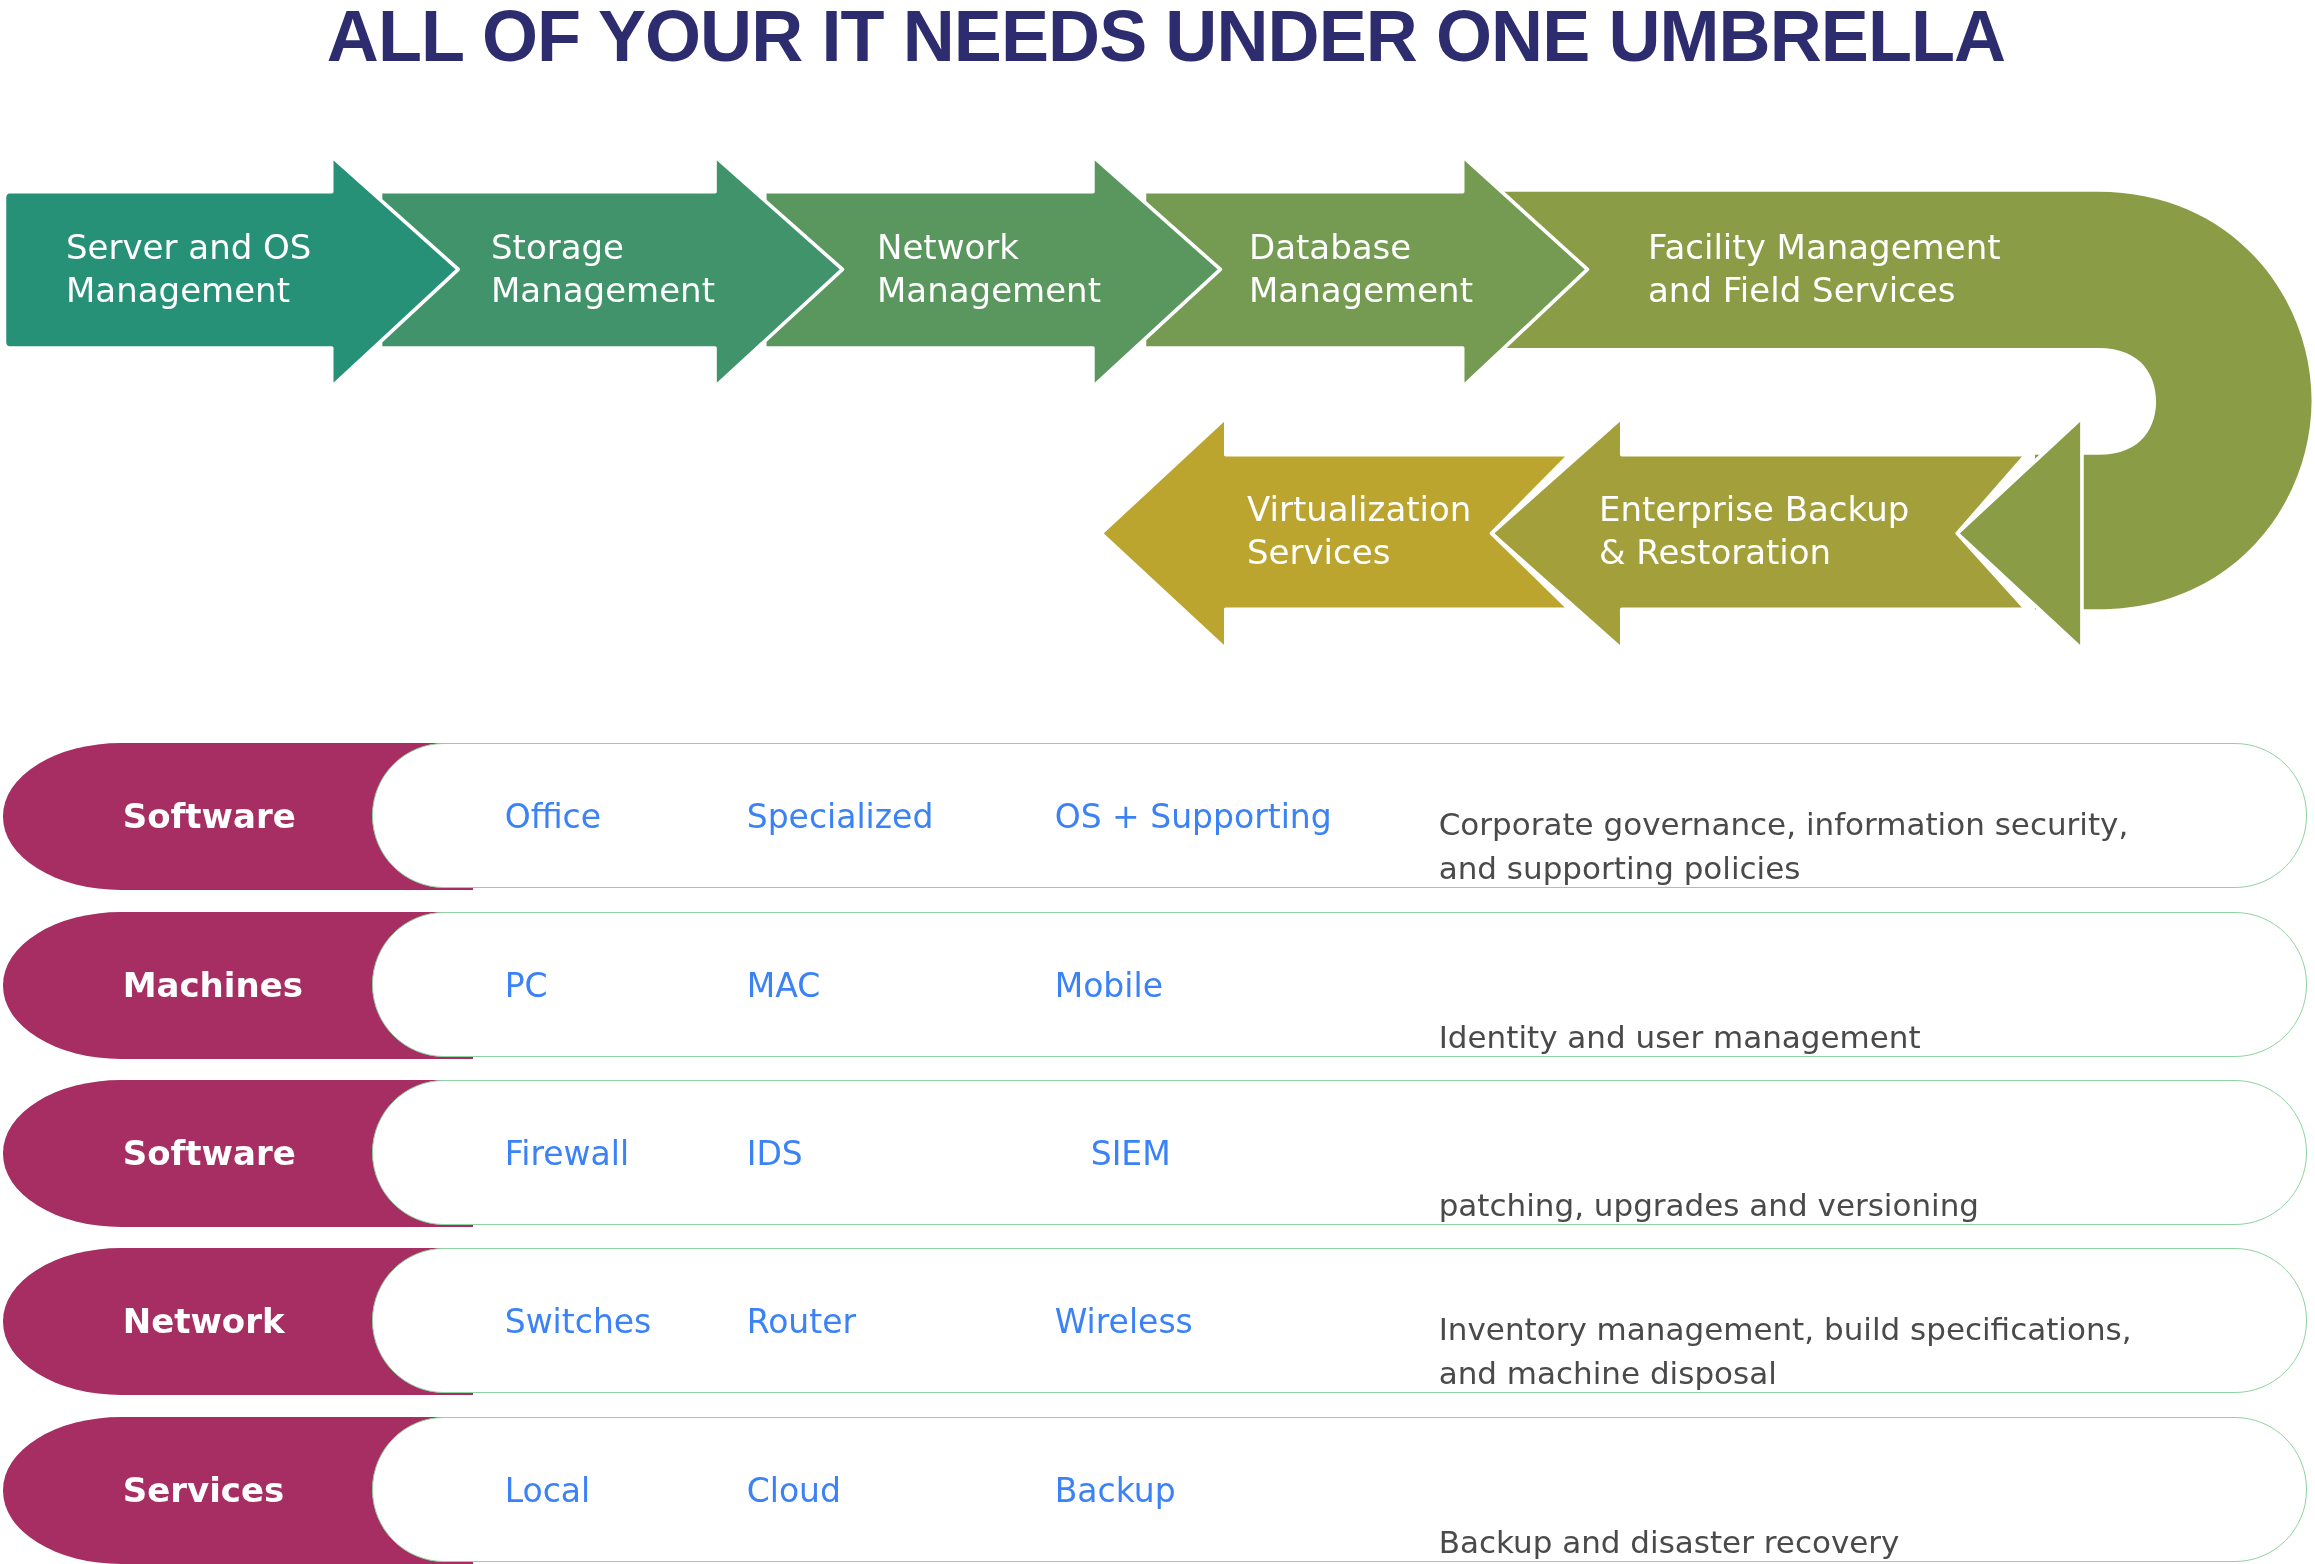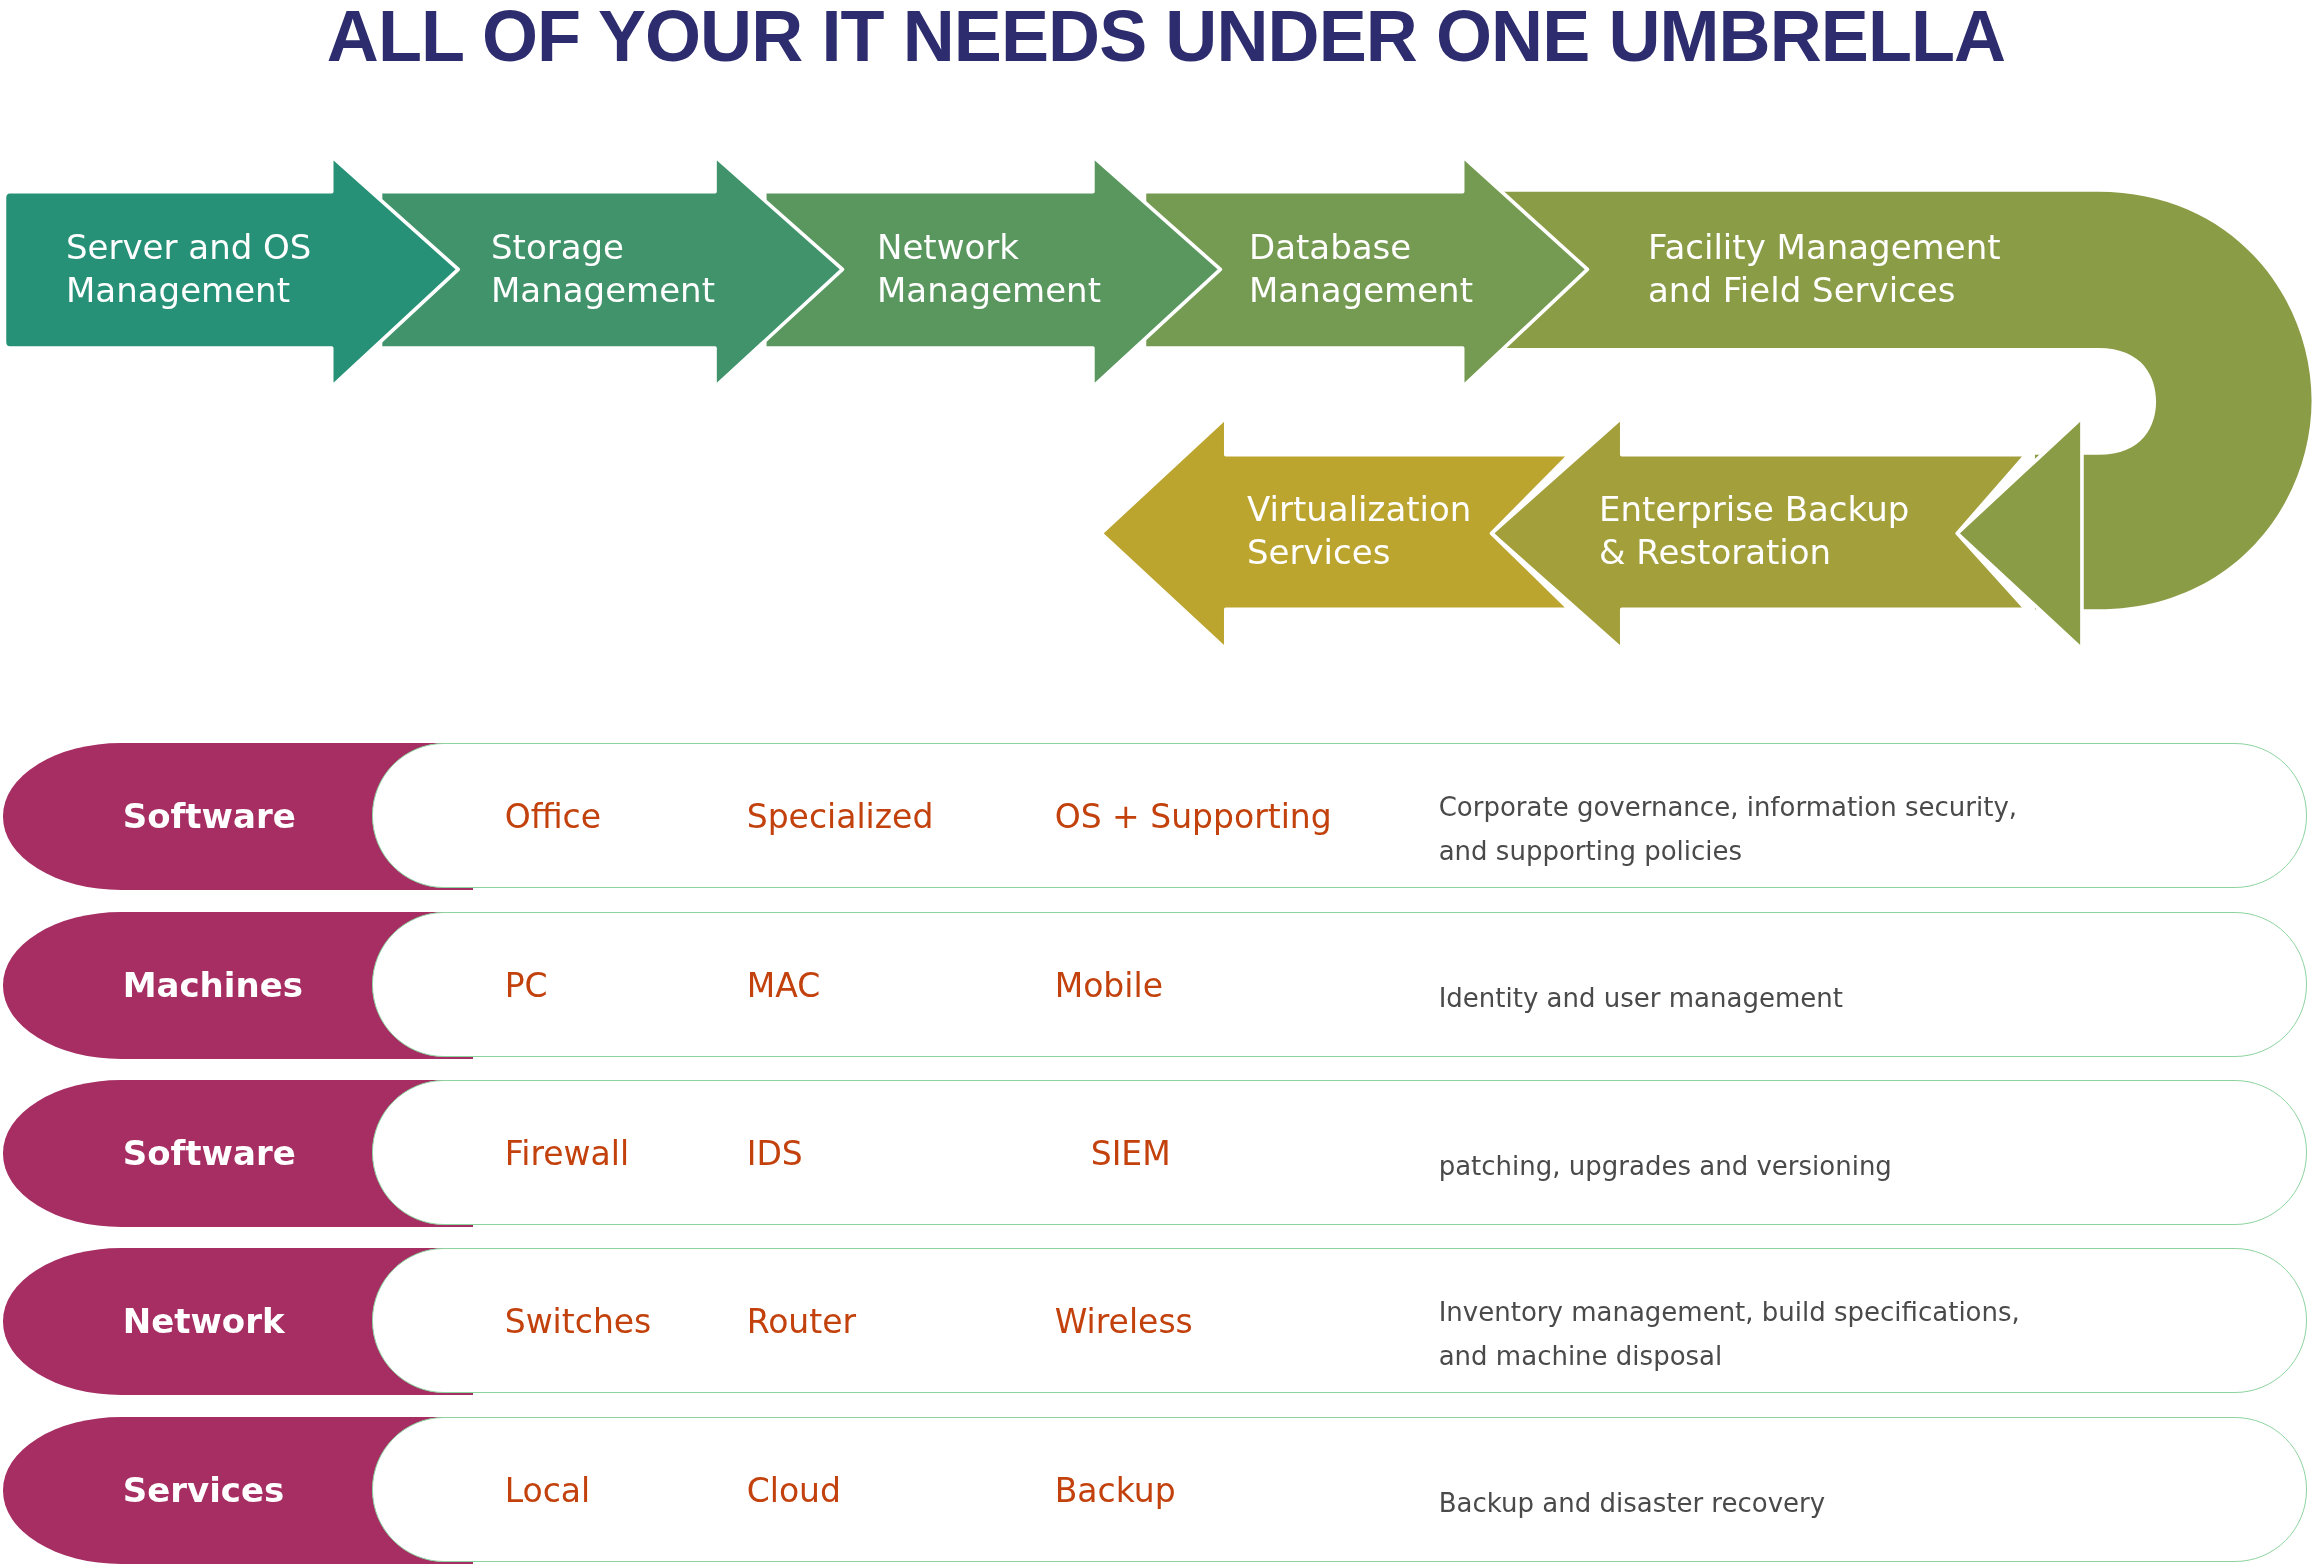--- a/index.html
+++ b/index.html
@@ -4,22 +4,22 @@
 <style>
   html, body { margin: 0; padding: 0; background: #ffffff; }
   body { width: 2316px; height: 1565px; position: relative; overflow: hidden; font-family: "DejaVu Sans", "Liberation Sans", sans-serif; }
   .title { position: absolute; left: 0; top: 0; width: 2316px; text-align: center; font-family: "Liberation Sans", sans-serif; font-weight: bold; font-size: 72px; line-height: 72px; color: #2d2c6e; letter-spacing: -0.9px; margin-left: 8px; }
   svg.flow { position: absolute; left: 0; top: 0; }
   .flow-label { position: absolute; color: #ffffff; font-size: 34px; line-height: 43px; font-family: "DejaVu Sans", sans-serif; }
   .row { position: absolute; left: 2.7px; width: 2306px; height: 147px; }
   .row .cat { position: absolute; left: 0; top: 0; width: 470px; height: 147px; background: #a62e63; border-radius: 118px 0 0 118px / 73px 0 0 73px; }
   .row .body { position: absolute; left: 369px; top: 0; width: 1933px; height: 143px; background: #ffffff; border: 1.8px solid #8ed4a0; border-radius: 72px / 72px; }
   .row .cat-label { position: absolute; left: 120px; top: 0; height: 147px; line-height: 147px; color: #ffffff; font-weight: bold; font-size: 34px; }
-  .row .cell { position: absolute; top: 0; height: 147px; line-height: 147px; color: #c2410c; font-size: 33px; }
-  .row .desc { position: absolute; left: 1436px; top: 0; height: 147px; display: flex; align-items: center; color: #4a4a4a; font-size: 26px; line-height: 44px; width: 814px; margin-top: 12px; }
+  .row .cell { position: absolute; top: 0; height: 147px; line-height: 147px; color: #3b82f6; font-size: 33px; }
+  .row .desc { position: absolute; left: 1436px; top: 0; height: 147px; display: flex; align-items: flex-end; color: #4a4a4a; font-size: 31px; line-height: 44px; width: 814px; }
 </style>
 </head>
 <body>
 
 <div class="title">ALL OF YOUR IT NEEDS UNDER ONE UMBRELLA</div>
 
 <svg class="flow" width="2316" height="669" viewBox="0 0 2560 740">
 
   <path id="seg5" d="M1660 212 L2320 212 C2470 212 2556 330 2556 443 C2556 556 2470 674 2320 674 L2250 674 L2250 503 L2320 503 C2370 503 2384 470 2384 444 C2384 418 2370 385 2320 385 L1660 385 Z" fill="#8b9c46"></path>
 

